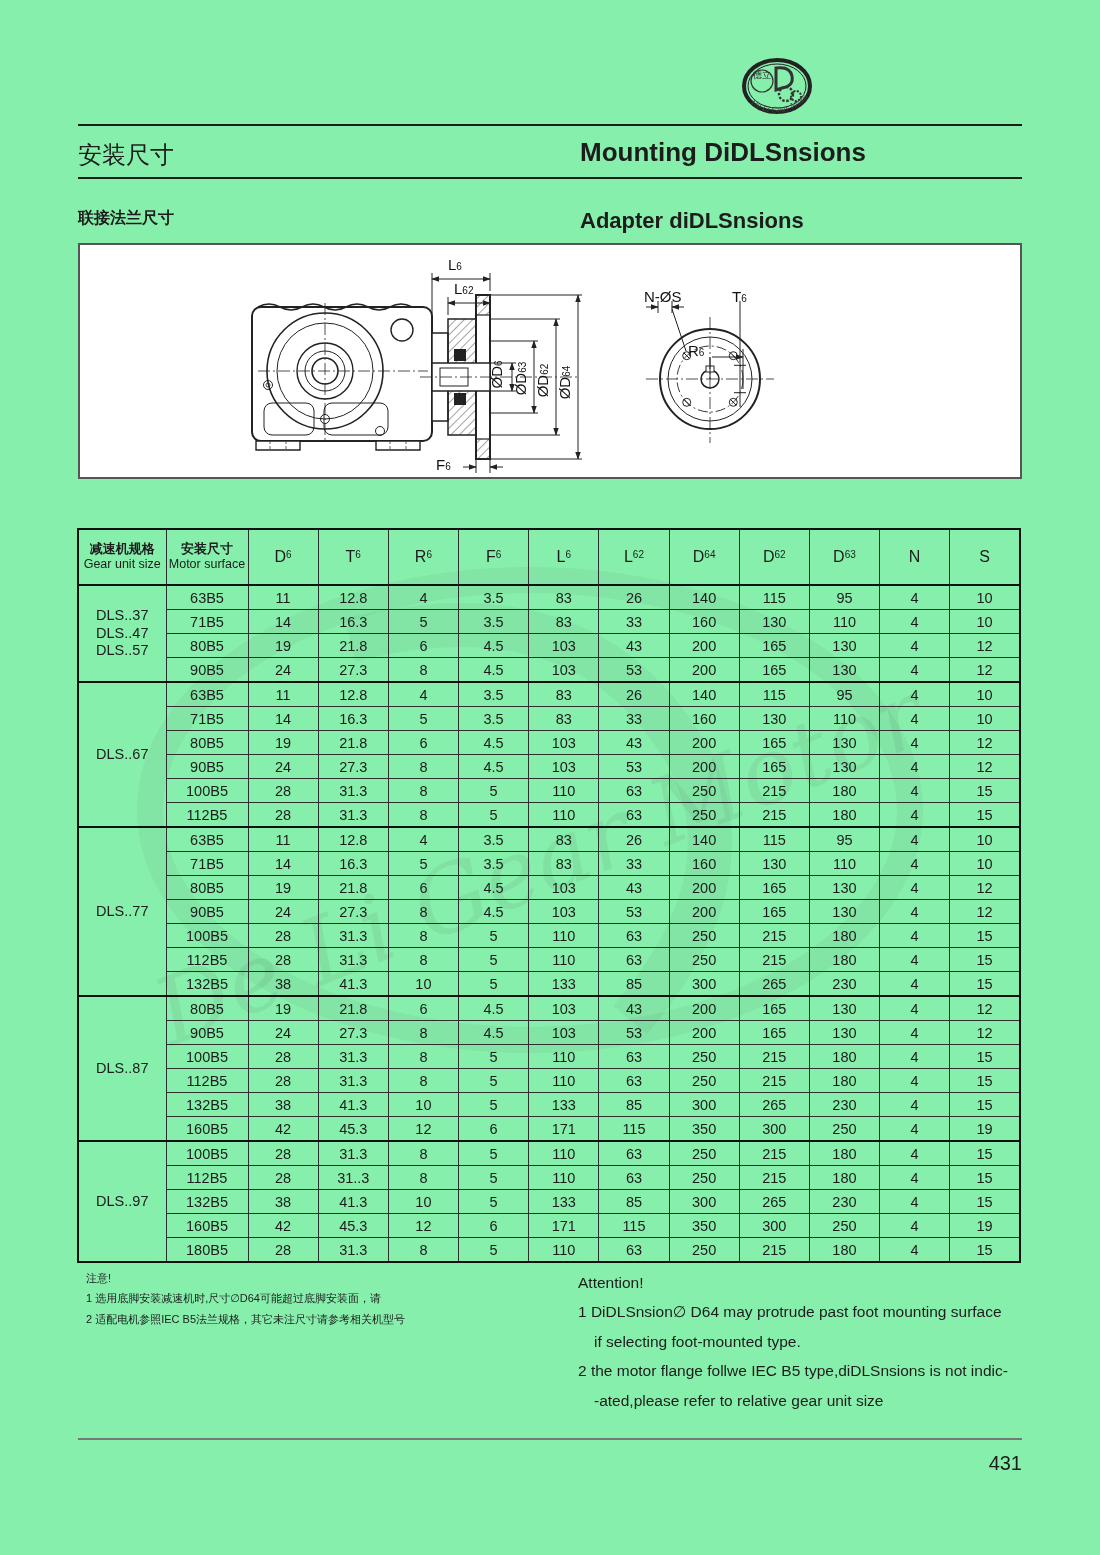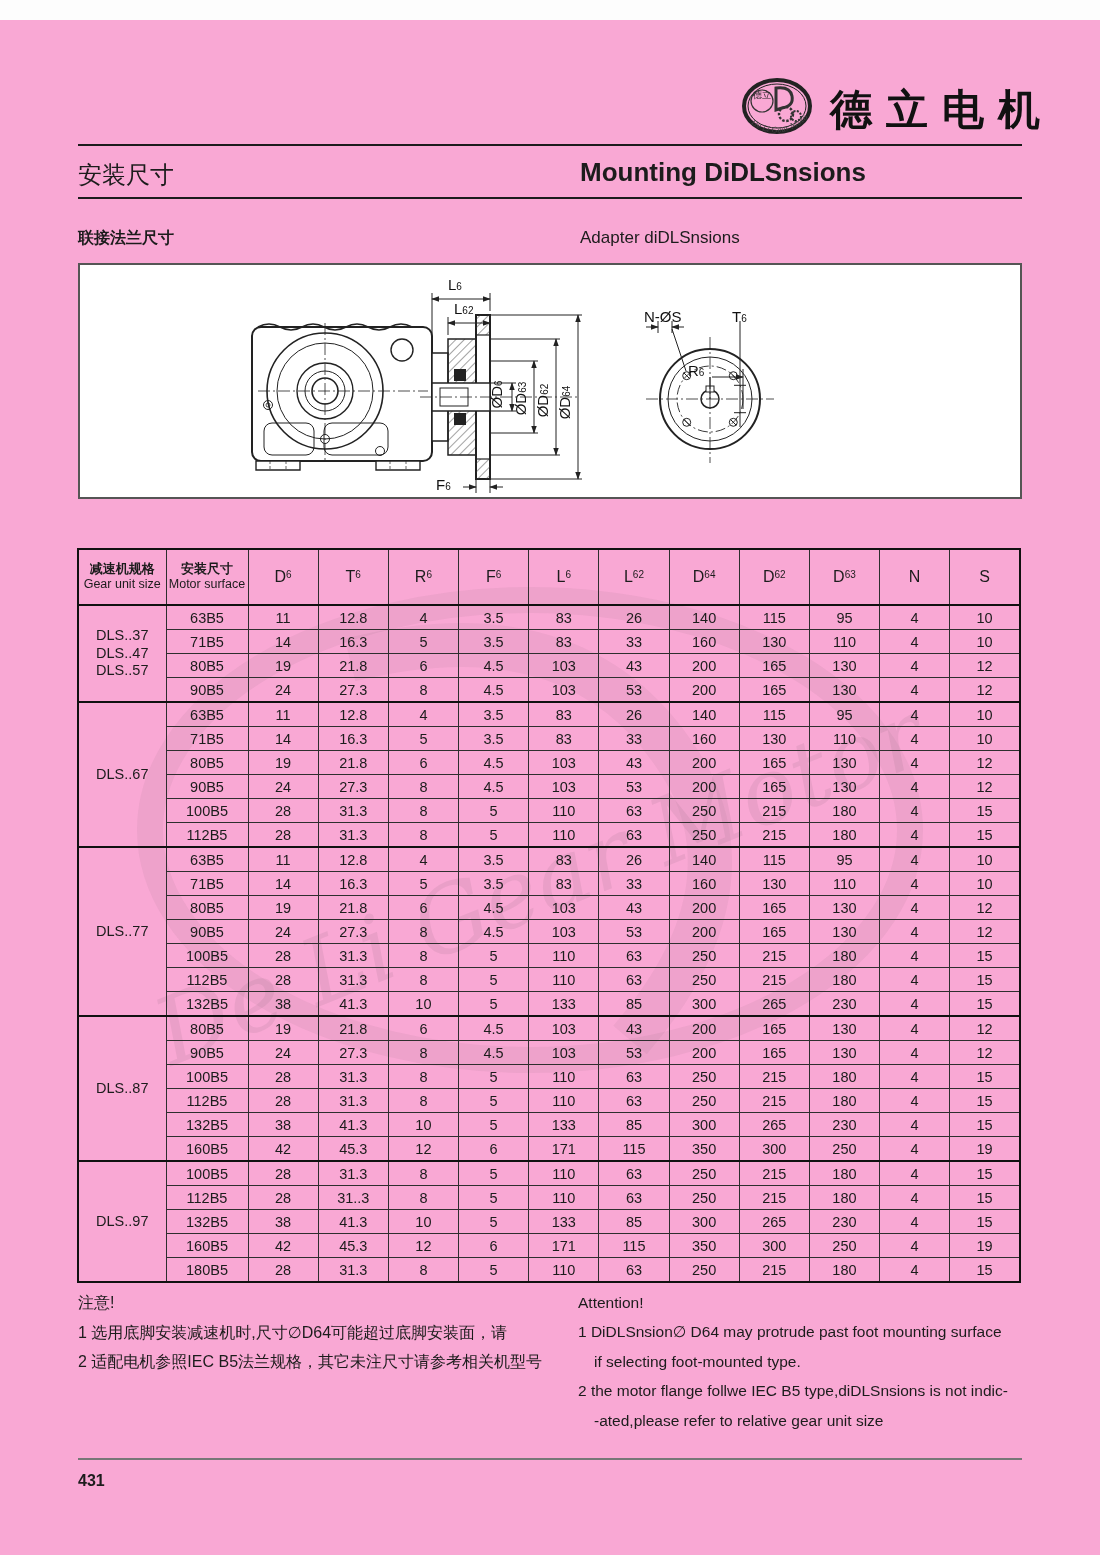--- a/index.html
+++ b/index.html
@@ -1,32 +1,32 @@
 <!DOCTYPE html>
 <html><head>
 <meta charset="utf-8">
 <style>
   html,body{margin:0;padding:0;}
   body{width:1100px;height:1555px;background:#fdfdfd;position:relative;
        font-family:"Liberation Sans",sans-serif;color:#1c1c1c;overflow:hidden;}
-  .page{position:absolute;inset:0;background:#f9a8d4;margin-top:20px;}
+  .page{position:absolute;inset:0;background:#86efac;}
 
   
   .logo-wrap{position:absolute;left:738px;top:54px;width:300px;height:72px;}
   .logo-emblem{position:absolute;left:0;top:2px;}
   .brand-cn{position:absolute;left:92px;top:8px;font-family:"DejaVu Serif",serif;
             font-weight:bold;font-size:42px;letter-spacing:14px;color:#111;white-space:nowrap;}
   .rule{position:absolute;left:78px;width:944px;background:#1c1c1c;}
   .rule-top{top:124px;height:2px;}
   .rule-title{top:177px;height:2px;}
 
   .title-cn{position:absolute;left:78px;top:139px;font-size:24px;font-weight:normal;}
   .title-en{position:absolute;left:580px;top:137px;font-size:26px;font-weight:bold;}
   .subtitle-cn{position:absolute;left:78px;top:208px;font-size:16px;font-weight:bold;}
-  .subtitle-en{position:absolute;left:580px;top:208px;font-size:17px;font-weight:normal;}
+  .subtitle-en{position:absolute;left:580px;top:208px;font-size:22px;font-weight:bold;}
 
   
   .drawing-box{position:absolute;left:78px;top:243px;width:944px;height:236px;
                border:2px solid #555;background:#fff;box-sizing:border-box;}
   .drawing-box svg{position:absolute;left:0;top:0;}
   .dim{position:absolute;font-size:15px;color:#111;white-space:nowrap;line-height:1;}
   .dim .s{font-size:10px;}
   .dim.vert{transform:rotate(-90deg);transform-origin:center center;}
 
   
@@ -43,49 +43,48 @@
              font-size:14.5px;font-weight:normal;height:23px;overflow:hidden;}
   .dim-table{border:2px solid #111;}
   .dim-table thead th{height:54px;border-bottom:2px solid #111;font-size:16px;}
   .hdr-two .cn{display:block;font-size:13px;font-weight:bold;line-height:1.25;}
   .hdr-two .en{display:block;font-size:12.5px;line-height:1.25;}
   .th-sub{font-size:10px;vertical-align:4px;}
   .group-cell{font-weight:bold;font-size:14px;line-height:1.2;}
   tr.group-start td{border-top:2px solid #111;}
 
   
-  .notes-cn{position:absolute;left:78px;top:1268px;width:480px;font-size:16px;line-height:1.85;}
+  .notes-cn{position:absolute;left:86px;top:1268px;width:480px;font-size:11px;line-height:1.85;}
   .notes-en{position:absolute;left:578px;top:1268px;width:444px;font-size:15.5px;line-height:1.9;}
   .notes-en .nt{font-weight:normal;}
   .ind{padding-left:16px;}
 
   
   .footer-rule{position:absolute;left:78px;top:1438px;width:944px;height:2px;background:#777;}
-  .page-number{position:absolute;left:78px;top:1452px;width:944px;text-align:left;font-size:16px;font-weight:bold;}
+  .page-number{position:absolute;left:78px;top:1452px;width:944px;text-align:right;font-size:20px;}
 </style>
 </head>
 <body>
 
 <div class="page">
 
   <div class="logo-wrap">
     <svg class="logo-emblem" width="78" height="70" viewBox="0 0 78 70">
       <ellipse cx="39" cy="30" rx="33" ry="26" fill="none" stroke="#222" stroke-width="4"></ellipse>
       <ellipse cx="39" cy="30" rx="29" ry="22" fill="none" stroke="#222" stroke-width="1"></ellipse>
       <circle cx="24" cy="25" r="11" fill="none" stroke="#333" stroke-width="1.2"></circle>
       <text x="24" y="22" text-anchor="middle" font-size="9" fill="#222" font-family="DejaVu Serif,serif">德立</text>
       <path d="M38,12 q14,-2 16,8 q2,10 -10,12 l-6,2 l0,-20 z M38,16 l0,14" fill="none" stroke="#333" stroke-width="3"></path>
       <circle cx="48" cy="38" r="7" fill="none" stroke="#333" stroke-width="2.4" stroke-dasharray="2.5 1.6"></circle>
       <circle cx="58" cy="40" r="5" fill="none" stroke="#333" stroke-width="2" stroke-dasharray="2 1.4"></circle>
       <path id="arcPath" d="M8,44 Q39,70 70,42" fill="none"></path>
       <text font-size="7.5" font-style="italic" fill="#444" font-family="DejaVu Serif,serif">
         <textPath href="#arcPath" startOffset="6">De Li Gear Motor</textPath>
       </text>
     </svg>
-    <span class="brand-cn">德立电机</span>
   </div>
 
   <div class="rule rule-top"></div>
 
   <span class="title-cn">安装尺寸</span>
   <span class="title-en">Mounting DiDLSnsions</span>
   <div class="rule rule-title"></div>
 
   <span class="subtitle-cn">联接法兰尺寸</span>
   <span class="subtitle-en">Adapter diDLSnsions</span>

